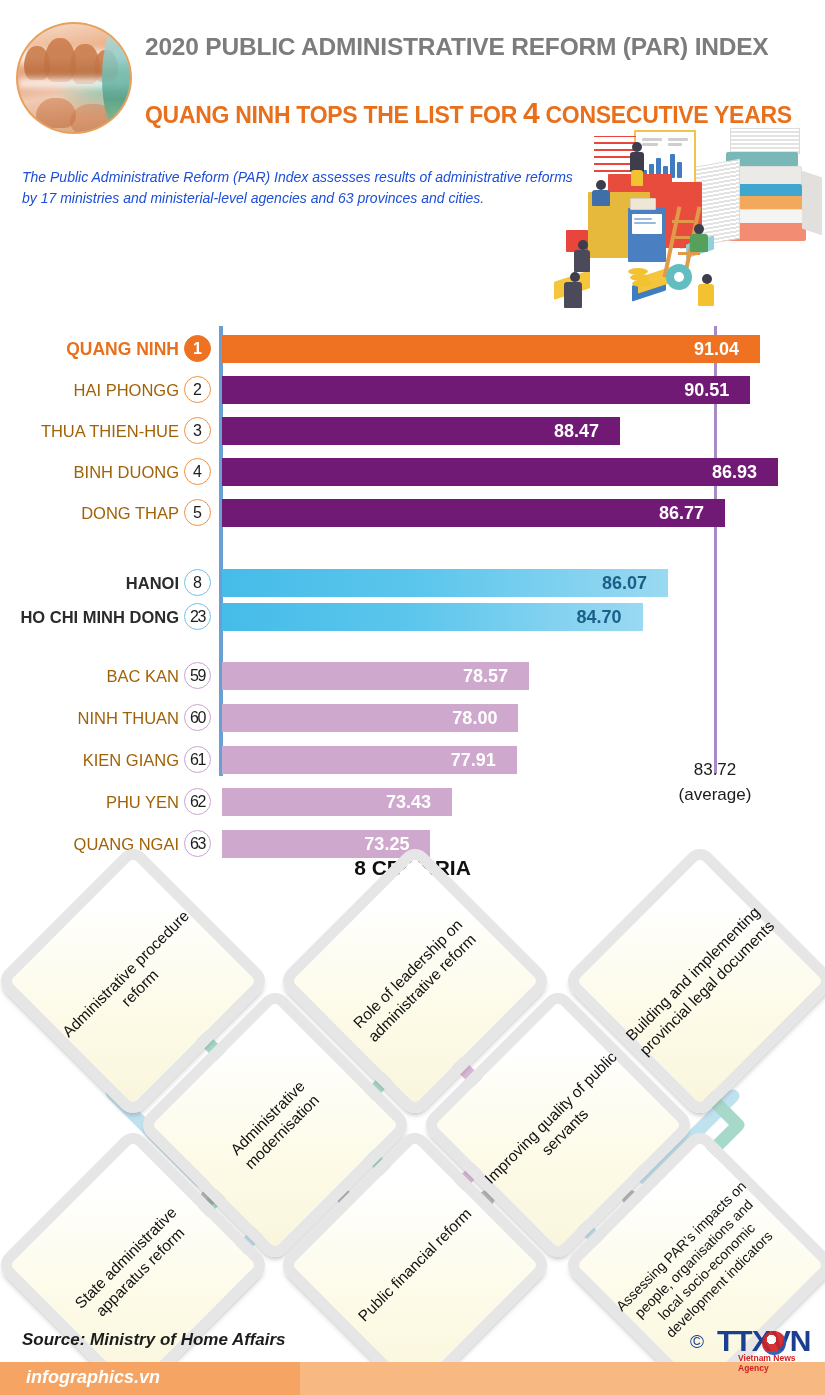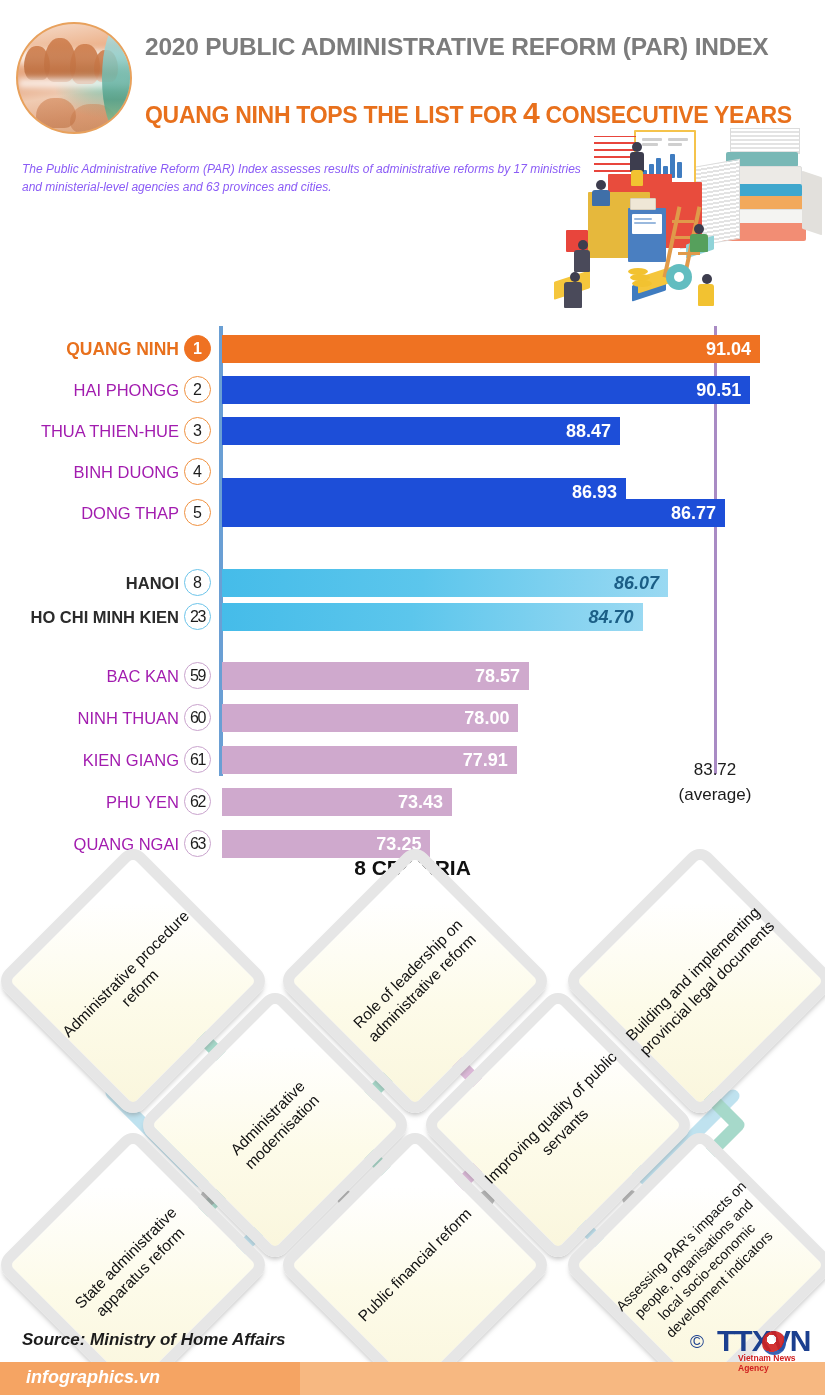--- a/index.html
+++ b/index.html
@@ -49,22 +49,22 @@
   }
   #title-sub {
     position: absolute; left: 145px; top: 96px;
     font-size: 23px; font-weight: bold; color: #e8701c;
     letter-spacing: -.3px; white-space: nowrap;
   }
   #title-sub .big { font-size: 30px; }
 
   
   #intro {
-    position: absolute; left: 22px; top: 160px; width: 560px;
-    font-size: 12px; font-style: italic; color: #8b5cf6;
+    position: absolute; left: 22px; top: 167px; width: 560px;
+    font-size: 14px; font-style: italic; color: #1d4ed8;
     line-height: 1.52;
   }
 
   
   #illus { position: absolute; left: 530px; top: 122px; width: 295px; height: 198px; }
   #illus div, #illus span { position: absolute; }
   .ib { border-radius: 1px; }
   .paper-stack {
     background: repeating-linear-gradient(180deg,#fff 0 2px,#e3e3e3 2px 4px);
     border: 1px solid #dcdcdc;
@@ -79,43 +79,43 @@
     position: absolute; left: 219px; top: 8px; width: 4px; height: 450px;
     background: #6a9fd4;
   }
   #avgline {
     position: absolute; left: 714px; top: 8px; width: 2.5px; height: 448px;
     background: #a98bc4;
   }
   .row { position: absolute; left: 0; width: 825px; height: 28px; }
   .lbl {
     position: absolute; right: 646px; top: 2px;
-    font-size: 16.5px; color: #a21caf; white-space: nowrap;
+    font-size: 16.5px; color: #a16207; white-space: nowrap;
     text-align: right; line-height: 24px;
   }
   .lbl.hl { color: #e8701c; font-weight: bold; font-size: 17.5px; }
   .lbl.bold { font-weight: bold; color: #2b2b2b; }
   .badge {
     position: absolute; left: 184px; top: 0px;
     width: 27px; height: 27px; border-radius: 50%;
     font-size: 16px; line-height: 26px; text-align: center;
     background: #fff;
   }
   .badge.o { border: 1.6px solid #f0913f; color: #1c1c1c; }
   .badge.o1 { background: #ef7222; border: 1.6px solid #ef7222; color: #fff; font-weight: bold; }
   .badge.b { border: 1.6px solid #6cc4ea; color: #1c1c1c; }
   .badge.p { border: 1.6px solid #c9a3cd; color: #1c1c1c; }
   .badge.wide { letter-spacing: -1.5px; }
   .bar { position: absolute; left: 222px; top: 0; height: 28px; }
   .bar.o1 { background: #ef7222; }
-  .bar.o  { background: #1d4ed8; }
-  .bar.b  { background: linear-gradient(90deg,#45bce9 0%,#5cc6ec 45%,#9ad9f2 100%); font-style: italic; }
+  .bar.o  { background: #701a75; }
+  .bar.b  { background: linear-gradient(90deg,#45bce9 0%,#5cc6ec 45%,#9ad9f2 100%); }
   .bar.p  { background: #cfa9cd; }
   .val {
-    position: absolute; right: 9px; top: 0; height: 28px; line-height: 28px;
+    position: absolute; right: 21px; top: 0; height: 28px; line-height: 28px;
     font-size: 18px; font-weight: bold; color: #ffffff;
   }
   .val.dark { color: #1b5e86; }
   #avg-value {
     position: absolute; left: 655px; top: 440px; width: 120px;
     text-align: center; font-size: 17px; color: #1c1c1c; line-height: 1.45;
   }
 
   
   #criteria-title {
@@ -303,40 +303,40 @@
         <div class="row" style="top: 99px;">
           <div class="lbl">THUA THIEN-HUE</div>
           <div class="badge o">3</div>
           <div class="bar o" style="width: 398px;">
             <span class="val">88.47</span>
           </div>
         </div>
         <div class="row" style="top: 140px;">
           <div class="lbl">BINH DUONG</div>
           <div class="badge o">4</div>
-          <div class="bar o" style="width: 404px; margin-top: 20px;">
+          <div class="bar o" style="width: 556px;">
             <span class="val">86.93</span>
           </div>
         </div>
         <div class="row" style="top: 181px;">
           <div class="lbl">DONG THAP</div>
           <div class="badge o">5</div>
           <div class="bar o" style="width: 503px;">
             <span class="val">86.77</span>
           </div>
         </div>
         <div class="row" style="top: 251px;">
           <div class="lbl bold">HANOI</div>
           <div class="badge b">8</div>
           <div class="bar b" style="width: 445.925px;">
             <span class="val dark">86.07</span>
           </div>
         </div>
         <div class="row" style="top: 285px;">
-          <div class="lbl bold">HO CHI MINH KIEN</div>
+          <div class="lbl bold">HO CHI MINH DONG</div>
           <div class="badge b wide">23</div>
           <div class="bar b" style="width: 420.544px;">
             <span class="val dark">84.70</span>
           </div>
         </div>
         <div class="row" style="top: 344px;">
           <div class="lbl">BAC KAN</div>
           <div class="badge p wide">59</div>
           <div class="bar p" style="width: 306.979px;">
             <span class="val">78.57</span>

